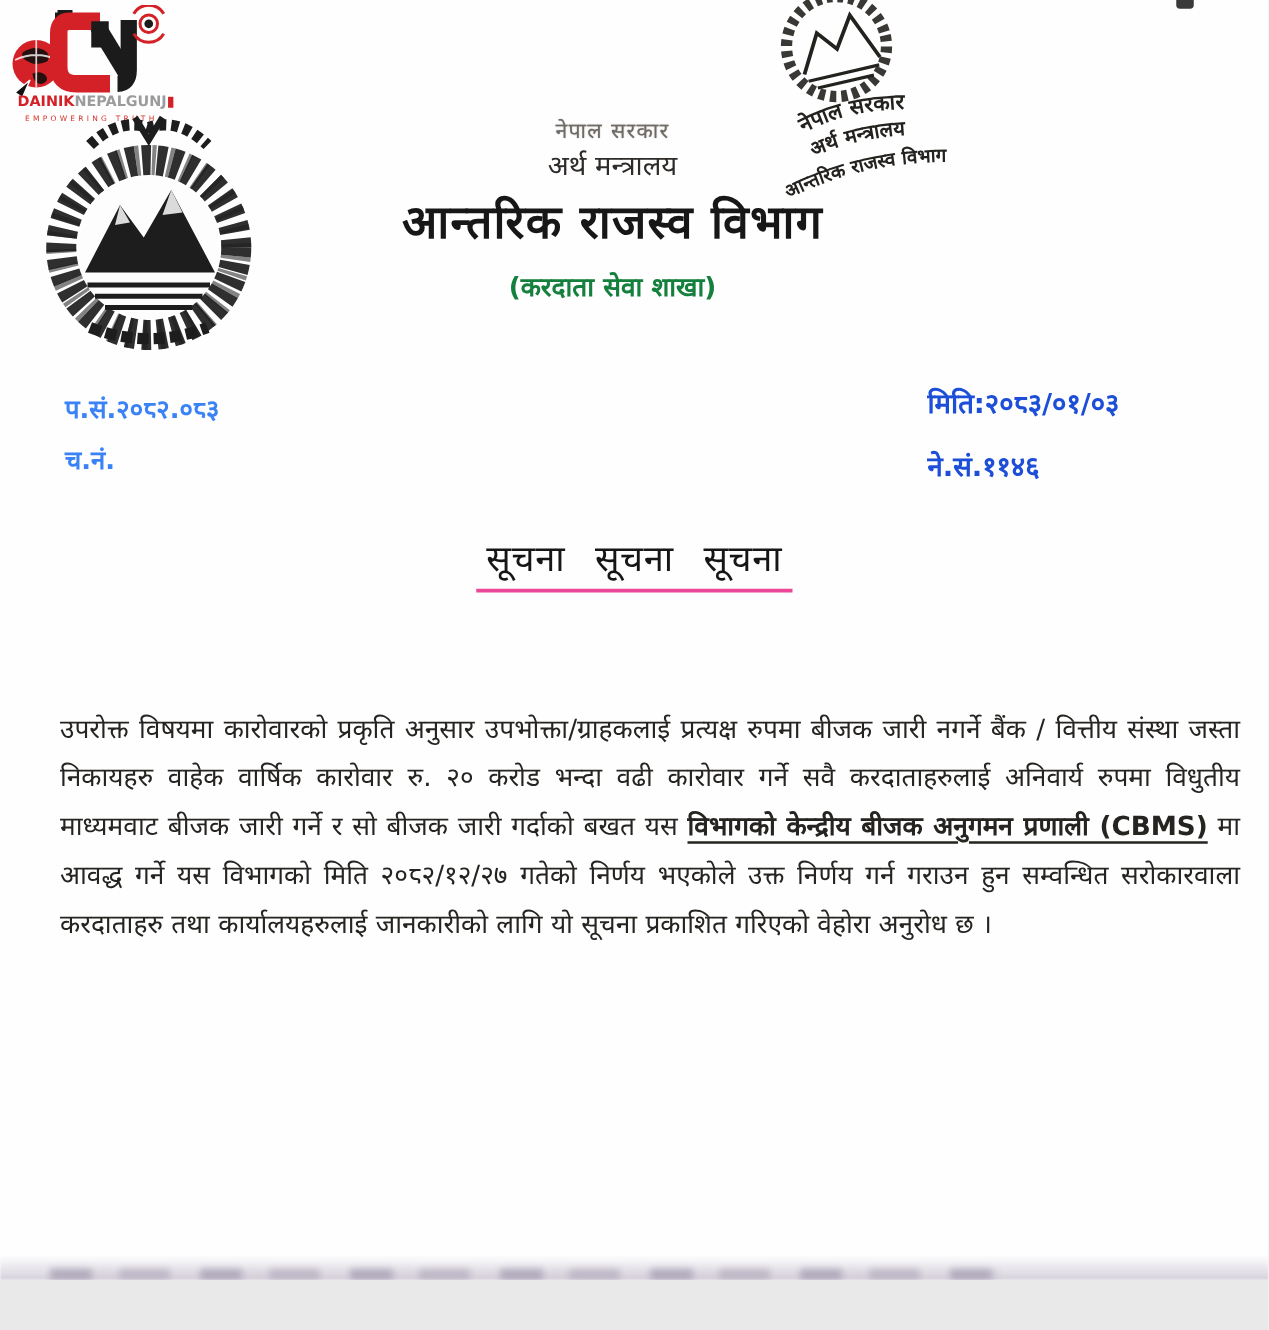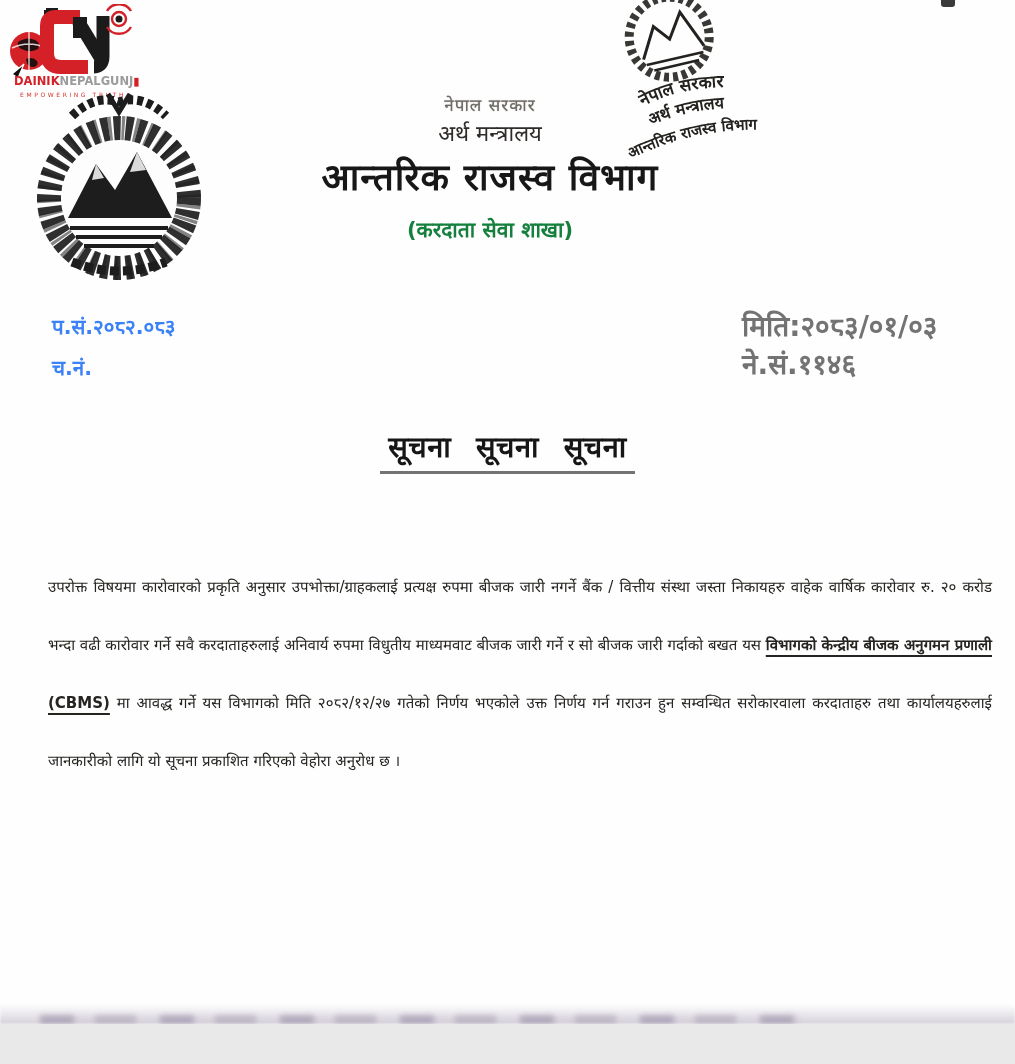--- a/index.html
+++ b/index.html
@@ -32,37 +32,37 @@
 
   
   .stamp{left:570px;top:-6px;width:225px;height:184px;}
 
   
   .office-address{left:812px;top:216px;width:200px;font-size:19px;color:#2a2a2a;}
 
   
   .ref-left{left:52px;top:312px;font-size:20.5px;color:#3b82f6;font-weight:600;}
   .ref-left .line2{margin-top:13px;}
-  .ref-right{left:742px;top:306px;font-size:28px;color:#737373;font-weight:600;}
-  .ref-right .line2{}
+  .ref-right{left:742px;top:306px;font-size:22px;color:#1d4ed8;font-weight:600;}
+  .ref-right .line2{margin-top:21px;}
 
   
   .notice-title{left:0;top:426px;width:100%;text-align:center;}
   .notice-title span{
     display:inline-block;
-    font-size:29px;font-weight:700;color:#161616;
+    font-size:29px;font-weight:400;color:#161616;
     word-spacing:14px;letter-spacing:.5px;
-    border-bottom:3px solid #737373;
+    border-bottom:3px solid #ec4899;
     padding:0 8px 6px 8px;
   }
 
   
   .body-text{
     left:48px;top:543px;width:944px;
-    font-size:15px;line-height:58px;
+    font-size:21px;line-height:39px;
     text-align:justify;color:#262421;
   }
   .body-text .emph{
     font-weight:700;
     text-decoration:underline;
     text-underline-offset:5px;
     text-decoration-thickness:2px;
   }
 
   

